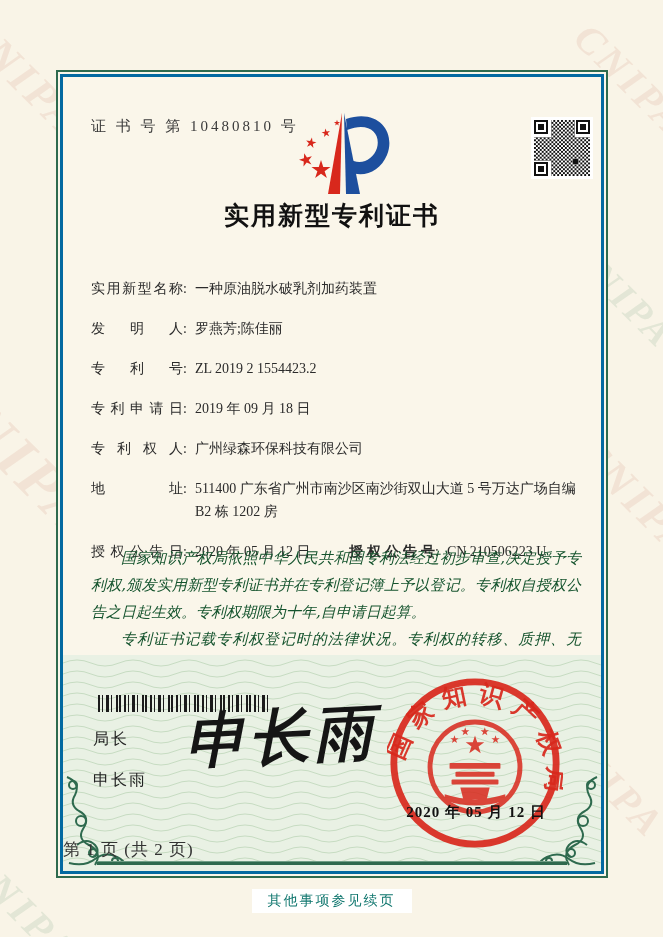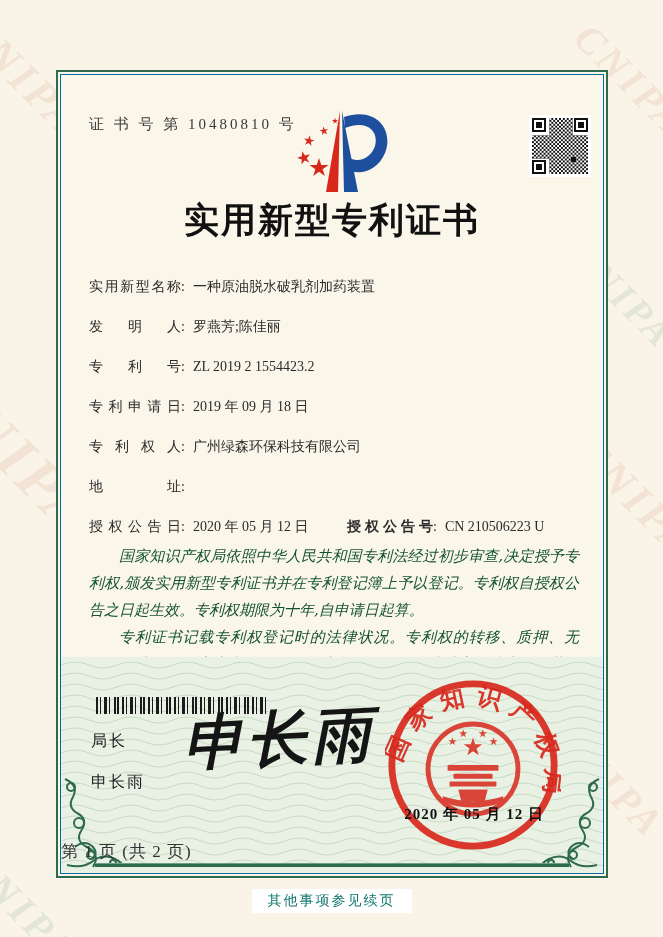--- a/index.html
+++ b/index.html
@@ -8,30 +8,30 @@
 
   
   .wm{position:absolute;font-weight:bold;font-style:italic;letter-spacing:4px;
       transform:rotate(45deg);transform-origin:left top;pointer-events:none;white-space:nowrap;}
   .wm-pink{color:rgba(205,130,105,0.14);}
   .wm-green{color:rgba(110,160,125,0.16);}
 
   
   .frame-outer{position:absolute;left:56px;top:70px;width:552px;height:808px;
       border:2px solid #2e6a4e;background:#faf6ea;box-sizing:border-box;}
-  .frame-inner{position:absolute;inset:2px;border:1px solid #0369a1;box-sizing:border-box;}
+  .frame-inner{position:absolute;inset:2px;border:3px solid #0369a1;box-sizing:border-box;}
 
   .cert-no{position:absolute;left:28px;top:40px;font-size:15px;letter-spacing:3px;color:#3a3a3a;}
 
   .logo{position:absolute;left:222px;top:28px;width:110px;height:94px;}
   .qr-box{position:absolute;left:468px;top:40px;width:62px;height:62px;background:#fff;padding:3px;box-sizing:border-box;}
   .qr-box svg{width:100%;height:100%;display:block;}
 
   .title{position:absolute;left:0;top:122px;width:100%;text-align:center;
-      font-size:35px;font-weight:bold;letter-spacing:2px;color:#111;}
+      font-size:25px;font-weight:bold;letter-spacing:2px;color:#111;}
 
   .fields{position:absolute;left:28px;top:200px;width:496px;font-size:14px;color:#2b2b2b;}
   .frow{display:flex;margin-bottom:17px;line-height:23px;position:relative;}
   .flabel{display:inline-block;width:92px;text-align:justify;text-align-last:justify;flex:none;}
   .fcolon{flex:none;margin-right:8px;}
   .fvalue{flex:none;max-width:386px;}
   .grant2{position:absolute;left:258px;top:0;display:flex;}
   .grant2 .flabel{width:86px;font-weight:bold;}
 
   .paras{position:absolute;left:28px;top:468px;width:490px;font-size:15px;line-height:27px;
@@ -161,20 +161,21 @@
           <span class="fvalue">2019 年 09 月 18 日</span>
         </div>
         <div class="frow">
           <span class="flabel">专利权人</span>
             <span class="fcolon">:</span>
           <span class="fvalue">广州绿森环保科技有限公司</span>
         </div>
         <div class="frow">
           <span class="flabel">地址</span>
             <span class="fcolon">:</span>
+          <span class="fvalue">511400 广东省广州市南沙区南沙街双山大道 5 号万达广场自编 B2 栋 1202 房</span>
         </div>
         <div class="frow">
           <span class="flabel">授权公告日</span>
             <span class="fcolon">:</span>
           <span class="fvalue">2020 年 05 月 12 日</span>
           <span class="grant2">
             <span class="flabel">授权公告号</span>
               <span class="fcolon">:</span>
             <span class="fvalue">CN 210506223 U</span>
           </span>

